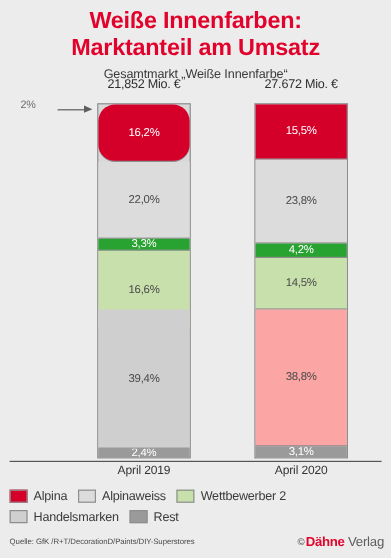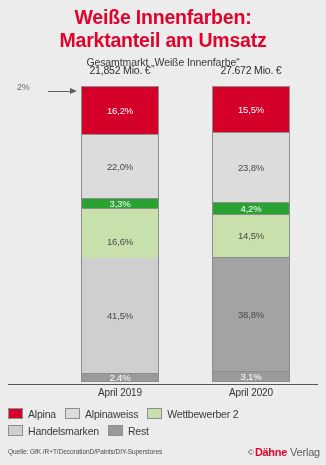--- a/index.html
+++ b/index.html
@@ -244,34 +244,34 @@
 
     <div class="axis-label">2%</div>
     <div class="axis-arrow">
       <div class="shaft"></div>
       <div class="head"></div>
     </div>
 
     <div class="bar-col left">
       <div class="bar-total">21,852 Mio. €</div>
       <div class="bar-stack" id="stack-0">
-          <div class="seg" style="top: 0px; height: 47.628px; background: rgb(212, 0, 42);">
+          <div class="seg" style="top: 0px; height: 47.628px; background: rgb(212, 0, 42); border-radius: 14px;">
             <span class="seg-label on-dark">16,2%</span>
           </div>
           <div class="seg" style="top: 47.628px; height: 64.68px; background: rgb(220, 220, 220);">
             <span class="seg-label on-light">22,0%</span>
           </div>
           <div class="seg" style="top: 112.308px; height: 9.702px; background: rgb(40, 163, 49);">
             <span class="seg-label on-dark">3,3%</span>
           </div>
           <div class="seg" style="top: 122.01px; height: 66px; background: rgb(200, 224, 172);">
             <span class="seg-label on-light">16,6%</span>
           </div>
           <div class="seg" style="top: 170.814px; height: 115.836px; background: rgb(207, 207, 207);">
-            <span class="seg-label on-light">41,5%</span>
+            <span class="seg-label on-light">39,4%</span>
           </div>
           <div class="seg" style="top: 286.65px; height: 7.056px; background: rgb(154, 154, 154);">
             <span class="seg-label on-dark">2,4%</span>
           </div>
         </div>
     </div>
     <div class="bar-caption left">April 2019</div>
 
     <div class="bar-col right">
       <div class="bar-total">27.672 Mio. €</div>
@@ -281,21 +281,21 @@
           </div>
           <div class="seg" style="top: 45.57px; height: 69.972px; background: rgb(220, 220, 220);">
             <span class="seg-label on-light">23,8%</span>
           </div>
           <div class="seg" style="top: 115.542px; height: 12.348px; background: rgb(40, 163, 49);">
             <span class="seg-label on-dark">4,2%</span>
           </div>
           <div class="seg" style="top: 127.89px; height: 42.63px; background: rgb(200, 224, 172);">
             <span class="seg-label on-light">14,5%</span>
           </div>
-          <div class="seg" style="top: 170.52px; height: 114.072px; background: #a3a3a3;">
+          <div class="seg" style="top: 170.52px; height: 114.072px; background: #fca5a5;">
             <span class="seg-label on-light">38,8%</span>
           </div>
           <div class="seg" style="top: 284.592px; height: 9.114px; background: rgb(154, 154, 154);">
             <span class="seg-label on-dark">3,1%</span>
           </div>
         </div>
     </div>
     <div class="bar-caption right">April 2020</div>
 
     <div class="baseline"></div>

